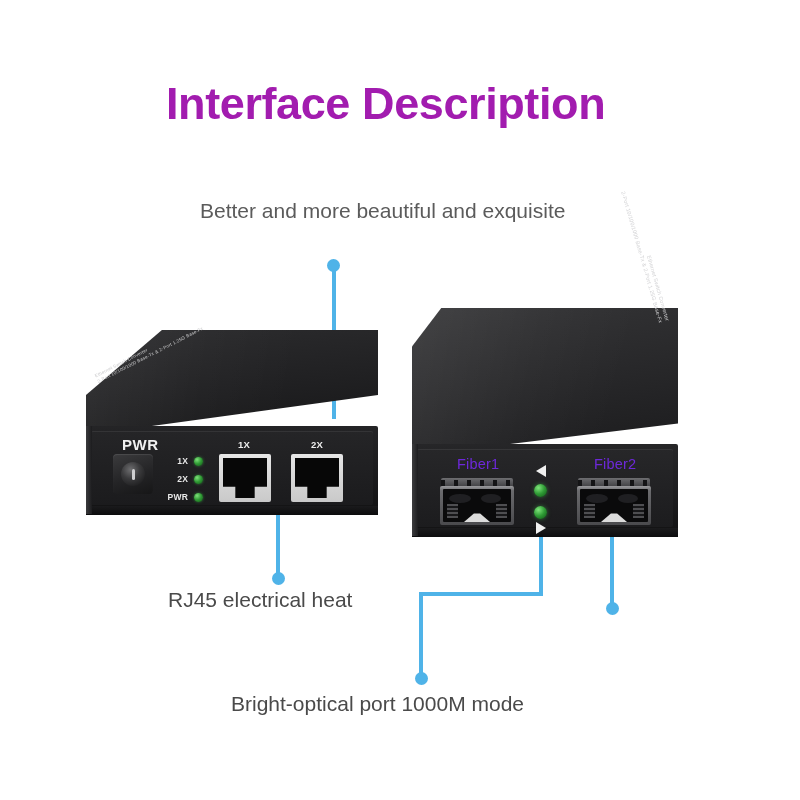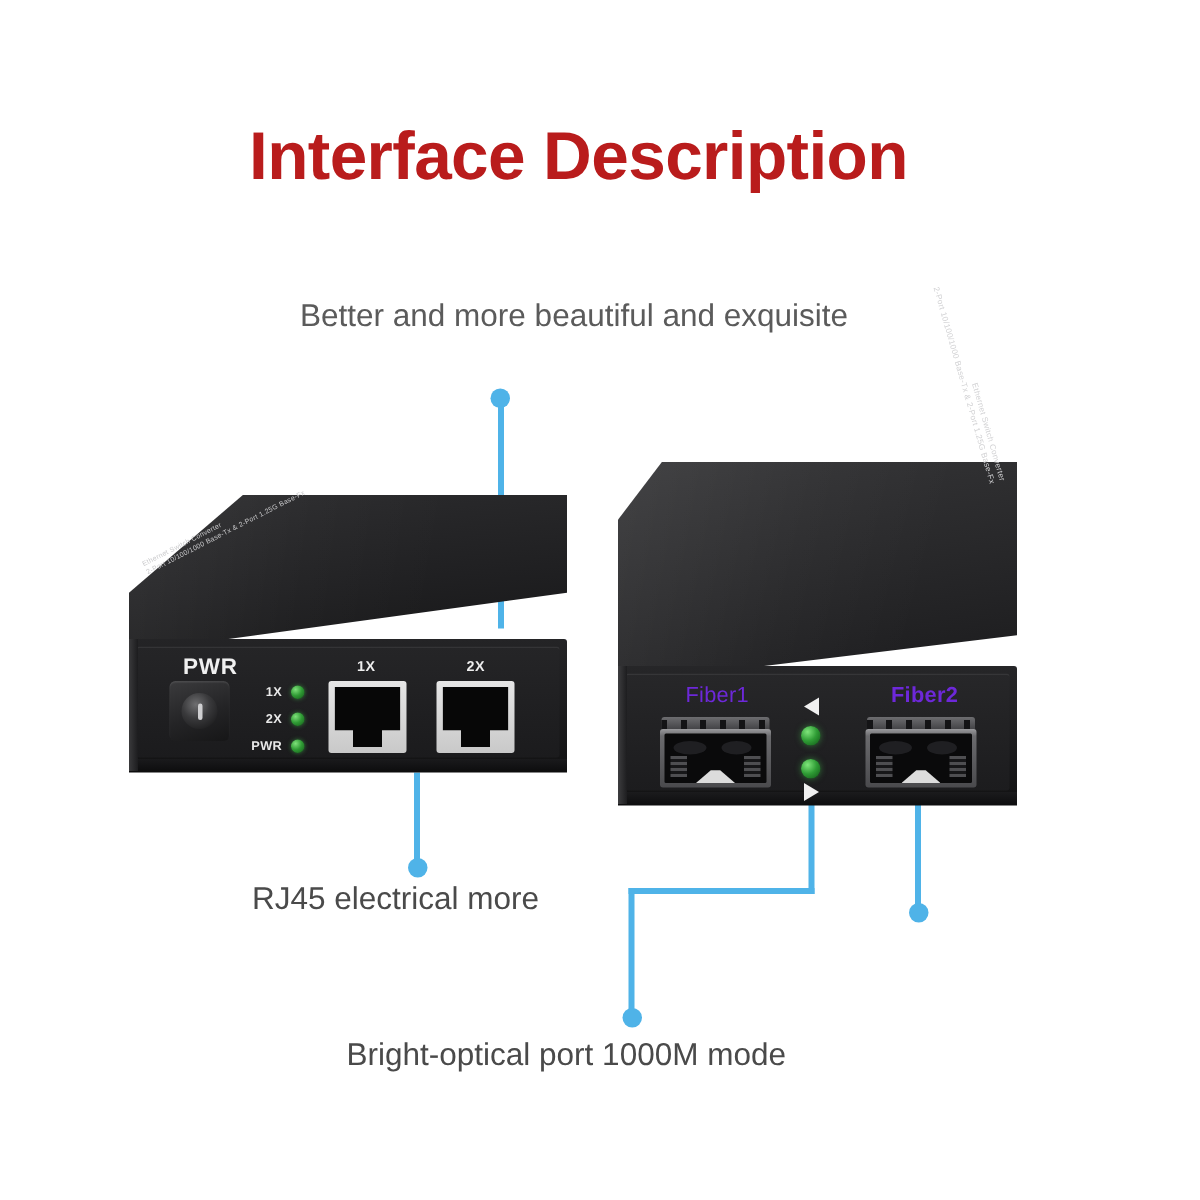--- a/index.html
+++ b/index.html
@@ -16,21 +16,21 @@
     font-family: "Liberation Sans", sans-serif;
   }
 
   
   #title {
     position: absolute;
     left: 166px;
     top: 78px;
     font-size: 45px;
     font-weight: bold;
-    color: #b91c1c;
+    color: #a21caf;
     letter-spacing: -0.4px;
     white-space: nowrap;
     text-align: right;
   }
   #subtitle {
     position: absolute;
     left: 200px;
     top: 196px;
     font-size: 21px;
     color: #5b5b5b;
@@ -369,21 +369,21 @@
   <div id="title">Interface Description</div>
   <div id="subtitle">
     <div>Better and more beautiful and exquisite</div>
   </div>
 
   <div class="callout-dot" style="left:327px; top:259px;"></div>
   <div class="callout-line callout-v" style="left:331.5px; top:265px; height:154px;"></div>
 
   <div class="callout-line callout-v" style="left:276px; top:515px; height:63px;"></div>
   <div class="callout-dot" style="left:271.5px; top:572px;"></div>
-  <div class="callout-label" style="left:168px; top:588px;">RJ45 electrical more</div>
+  <div class="callout-label" style="left:168px; top:588px;">RJ45 electrical heat</div>
 
   <div class="callout-line callout-v" style="left:539px; top:527px; height:69px;"></div>
   <div class="callout-line callout-h" style="left:419px; top:592px; width:124px;"></div>
   <div class="callout-line callout-v" style="left:419px; top:592px; height:86px;"></div>
   <div class="callout-dot" style="left:414.5px; top:672px;"></div>
   <div class="callout-label" style="left:231px; top:692px;">Bright-optical port 1000M mode</div>
 
   <div class="callout-line callout-v" style="left:610px; top:528px; height:78px;"></div>
   <div class="callout-dot" style="left:605.5px; top:602px;"></div>
 
@@ -456,21 +456,21 @@
           <span class="sfp-latch"></span>
         </div>
       </div>
     </div>
 
     <div class="tri-left" style="left:124px; top:157px;"></div>
     <div class="led-green-lg" style="left:122px; top:176px;"></div>
     <div class="led-green-lg" style="left:122px; top:198px;"></div>
     <div class="tri-right" style="left:124px; top:214px;"></div>
 
-    <div class="fiber-cap" style="left:182px; top:148px;font-weight:bold;">Fiber2</div>
+    <div class="fiber-cap" style="left:182px; top:148px;">Fiber2</div>
     <div class="sfp" style="left:165px; top:170px;">
       <div class="sfp-tabs"></div>
       <div class="sfp-body">
         <div class="sfp-cavity">
           <span class="sfp-pin-l"></span>
           <span class="sfp-pin-r"></span>
           <span class="sfp-latch"></span>
         </div>
       </div>
     </div>

